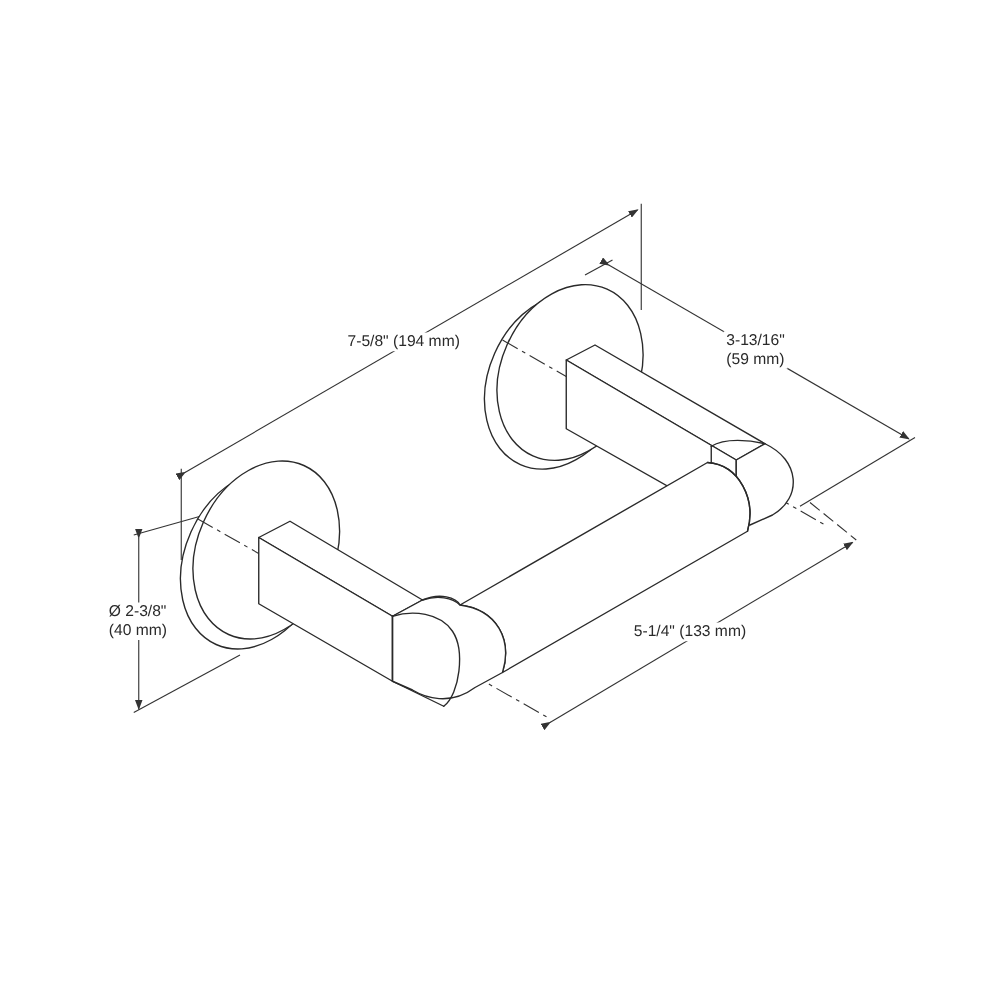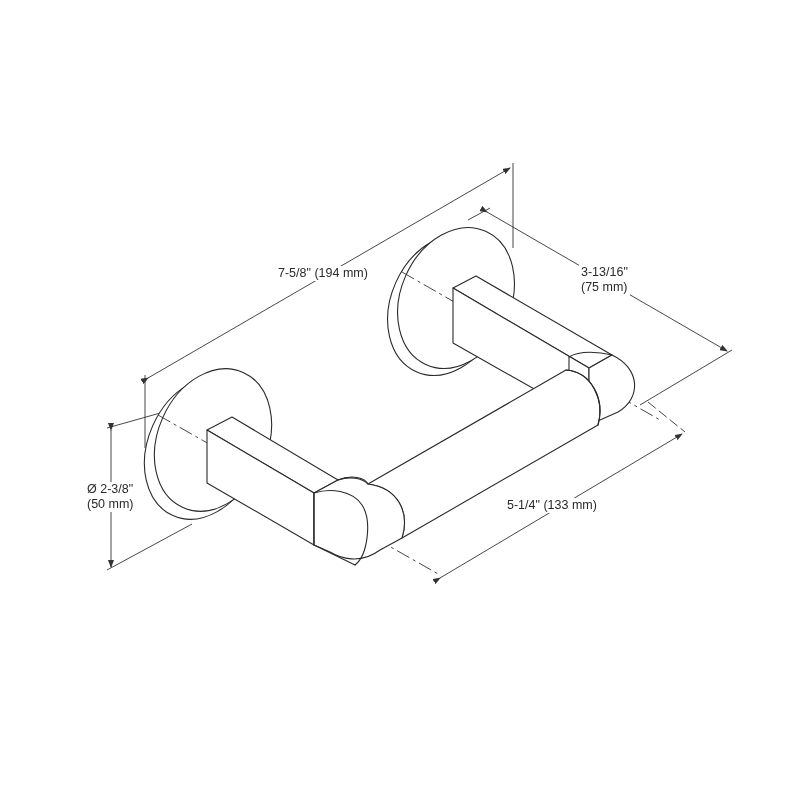--- a/index.html
+++ b/index.html
@@ -97,23 +97,23 @@
     <path class="ln" d="M314,545 L355,565"></path>
   </g>
 </svg>
 
 <div class="label" style="left:276px; top:266px;">
   <span>7-5/8" (194 mm)</span>
 </div>
 
 <div class="label" style="left:579px; top:265px; line-height:15px;">
   <div>3-13/16"</div>
-  <div>(75 mm)</div>
+  <div>(59 mm)</div>
 </div>
 
 <div class="label" style="left:85px; top:482px; line-height:15px;">
   <div>Ø 2-3/8"</div>
-  <div>(50 mm)</div>
+  <div>(40 mm)</div>
 </div>
 
 <div class="label" style="left:505px; top:498px;">
   <span>5-1/4" (133 mm)</span>
 </div>
 
 </body></html>

